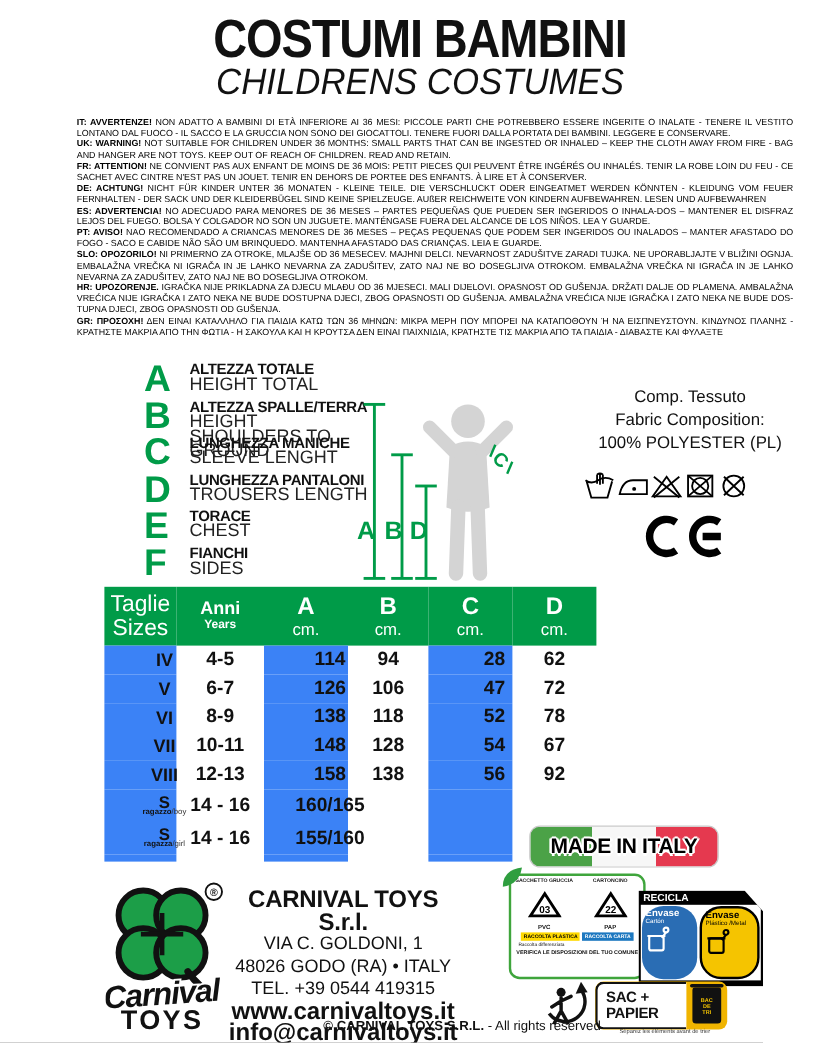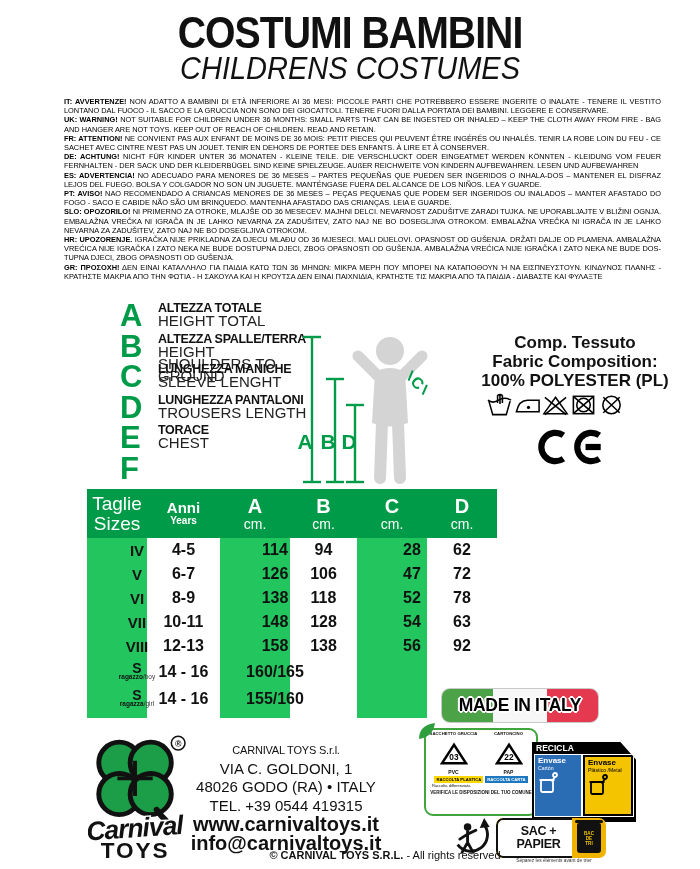--- a/index.html
+++ b/index.html
@@ -16,84 +16,84 @@
             text-align:justify;color:#000;}
   .warnings b{font-weight:700;}
   
   .legend{left:120px;top:302px;width:190px;}
   .leg-item{display:flex;height:30.5px;}
   .leg-letter{width:38px;font-size:31px;line-height:27px;font-weight:700;color:#009B48;}
   .leg-txt{flex:1;}
   .leg-it{font-size:12.5px;font-weight:700;letter-spacing:-.3px;line-height:13px;}
   .leg-en{font-size:15px;line-height:12px;color:#222;}
   
-  .fabric{left:478px;top:333px;width:194px;text-align:center;font-weight:700;
-          font-size:17px;line-height:19px;}
+  .fabric{left:478px;top:321px;width:194px;text-align:center;font-weight:400;
+          font-size:14px;line-height:19px;}
   .care-row{left:486px;top:393px;width:140px;display:flex;gap:1px;}
   .care-row svg{display:block;}
   .ce{left:533px;top:428px;}
   
   .tbl{left:87px;top:489px;width:410px;display:grid;
        grid-template-columns:60px 73px 70px 67px 70px 70px;}
   .th{background:#009B48;color:#fff;height:49px;display:flex;flex-direction:column;
       align-items:center;justify-content:center;line-height:1.05;}
   .th .t1{font-size:19px;}
   .th .t1b{font-size:15px;font-weight:700;}
   .th .t2{font-size:14px;}
   .th .t2s{font-size:10px;font-weight:700;}
   .th .big{font-size:20px;font-weight:700;}
   .td{display:flex;flex-direction:column;align-items:center;justify-content:center;
       height:24px;font-size:16px;font-weight:600;}
   .td.roman{font-size:15px;font-weight:700;}
   .td.tall{height:27px;}
-  .shade{background:#22c55e;padding-left:40px;}
+  .shade{background:#3b82f6;padding-left:40px;}
   .sub{font-size:6.5px;line-height:6.5px;margin-top:-1px;}
   .sub b{font-weight:700;}
   .sub span{font-weight:400;color:#333;}
   .filler{height:6px;}
   
   .mii{left:441px;top:688px;width:156px;height:33px;border-radius:9px;border:1px solid #c9c9c9;
        background:linear-gradient(90deg,#4ba247 0 33%,#f7f7f7 33% 67%,#e5394f 67% 100%);
        display:flex;align-items:center;justify-content:center;}
   .mii span{font-size:17.5px;font-weight:700;color:#000;letter-spacing:-.3px;
       text-shadow:-2px 0 0 #fff,2px 0 0 #fff,0 -2px 0 #fff,0 2px 0 #fff,
                   -1px -1px 0 #fff,1px -1px 0 #fff,-1px 1px 0 #fff,1px 1px 0 #fff;}
   
   .addr{left:190px;top:741px;width:192px;text-align:center;line-height:18.5px;font-size:15px;}
-  .addr .nm{font-size:11px;font-weight:400;letter-spacing:-.2px;}
+  .addr .nm{font-size:20px;font-weight:700;letter-spacing:-.2px;}
   .addr .bd{font-size:20px;font-weight:700;}
   .copyright{left:120px;top:849px;width:530px;text-align:center;font-size:11px;}
   .copyright b{font-weight:700;}
   
   .recpanel{left:424px;top:728px;width:114px;height:88px;border:2px solid #3fa53c;
             border-radius:9px;background:#fff;box-sizing:border-box;text-align:center;}
   .rp-cols{display:flex;margin-top:2px;}
   .rp-col{flex:1;}
   .rp-lab{font-size:4.3px;font-weight:700;line-height:4.6px;height:10px;}
   .rp-badges{display:flex;gap:2px;justify-content:center;margin-top:1px;}
   .badge-y{background:#ffd900;color:#000;font-size:4.2px;font-weight:700;padding:1px 2px;}
   .badge-b{background:#1d78c0;color:#fff;font-size:4.2px;font-weight:700;padding:1px 2px;}
   .rp-diff{font-size:4px;text-align:left;margin-left:6px;line-height:5px;}
   .rp-ver{font-size:4.5px;font-weight:700;margin-top:2px;}
   .tri-num{font-size:5px;font-weight:700;line-height:5px;}
   
   .recicla{left:532px;top:742px;width:104px;height:80px;background:#000;padding:0;
            clip-path:polygon(0 0,85% 0,100% 22%,100% 100%,0 100%);box-sizing:border-box;}
   .rc-head{color:#fff;font-size:8.5px;font-weight:700;padding:1px 0 1px 4px;}
   .rc-body{background:#fff;margin:0 2px 2px 2px;height:63px;display:flex;gap:2px;padding:1px;box-sizing:border-box;}
-  .rc-cell{flex:1;padding:2px 3px;box-sizing:border-box;}
+  .rc-cell{flex:1;padding:2px 3px;box-sizing:border-box;border-radius:18px;}
   .rc-blue{background:#2a6db4;color:#fff;}
   .rc-yel{background:#f5c400;color:#000;border:2px solid #000;}
   .rc-l1{font-size:8px;font-weight:700;line-height:8px;}
   .rc-l2{font-size:5.2px;line-height:6px;}
   
   .trirow{left:452px;top:817px;display:flex;align-items:center;gap:4px;}
   .saccard{width:110px;height:40px;background:#f0b400;border-radius:7px;display:flex;overflow:hidden;}
   .sacwhite{background:#fff;flex:1;display:flex;flex-direction:column;justify-content:center;
-            padding-left:7px;border:2px solid #111;border-right:none;border-radius:7px 0 0 7px;box-sizing:border-box;align-items:center;}
+            padding-left:7px;border:2px solid #111;border-right:none;border-radius:7px 0 0 7px;box-sizing:border-box;}
   .sacwhite div{font-size:12.5px;font-weight:700;line-height:13px;letter-spacing:-.3px;}
   .baczone{width:34px;display:flex;align-items:center;justify-content:center;}
   .bac{width:24px;height:30px;background:#111;border-radius:2px 2px 3px 3px;position:relative;
        display:flex;flex-direction:column;align-items:center;justify-content:center;}
   .bac:before{content:"";position:absolute;top:-3px;left:-2px;right:-2px;height:3px;background:#111;border-radius:2px;}
   .bac div{color:#f5c400;font-size:4.6px;font-weight:700;line-height:5px;}
   .separez{left:500px;top:858px;width:108px;font-size:4.8px;color:#333;text-align:center;}
   svg text{font-family:"Liberation Sans",sans-serif;}
 </style>
 </head>
@@ -147,20 +147,24 @@
     </div>
     <div class="leg-item">
       <div class="leg-letter">E</div>
       <div class="leg-txt">
           <div class="leg-it">TORACE</div>
           <div class="leg-en">CHEST</div>
         </div>
     </div>
     <div class="leg-item">
       <div class="leg-letter">F</div>
+      <div class="leg-txt">
+          <div class="leg-it">FIANCHI</div>
+          <div class="leg-en">SIDES</div>
+        </div>
     </div>
   </div>
 
   <svg class="abs" style="left:295px;top:330px;" width="185" height="160" viewBox="0 0 185 160">
 
     <g fill="#d4d4d4" stroke="#d4d4d4">
       <circle cx="95" cy="21" r="14" stroke="none"></circle>
       <path d="M80 42 Q95 34 110 42 L113 93 Q95 100 77 93 Z" stroke="none"></path>
       <path d="M83 46 L63 26" stroke-width="11" stroke-linecap="round" fill="none"></path>
       <path d="M107 46 L127 26" stroke-width="11" stroke-linecap="round" fill="none"></path>
@@ -271,21 +275,21 @@
     <div class="td shade">138</div>
     <div class="td">118</div>
     <div class="td shade">52</div>
     <div class="td">78</div>
 
     <div class="td roman shade">VII</div>
     <div class="td">10-11</div>
     <div class="td shade">148</div>
     <div class="td">128</div>
     <div class="td shade">54</div>
-    <div class="td">63</div>
+    <div class="td">67</div>
 
     <div class="td roman shade">VIII</div>
     <div class="td">12-13</div>
     <div class="td shade">158</div>
     <div class="td">138</div>
     <div class="td shade">56</div>
     <div class="td">92</div>
 
     <div class="td roman tall shade">
       <span style="font-size:14px;line-height:13px;">S</span>

